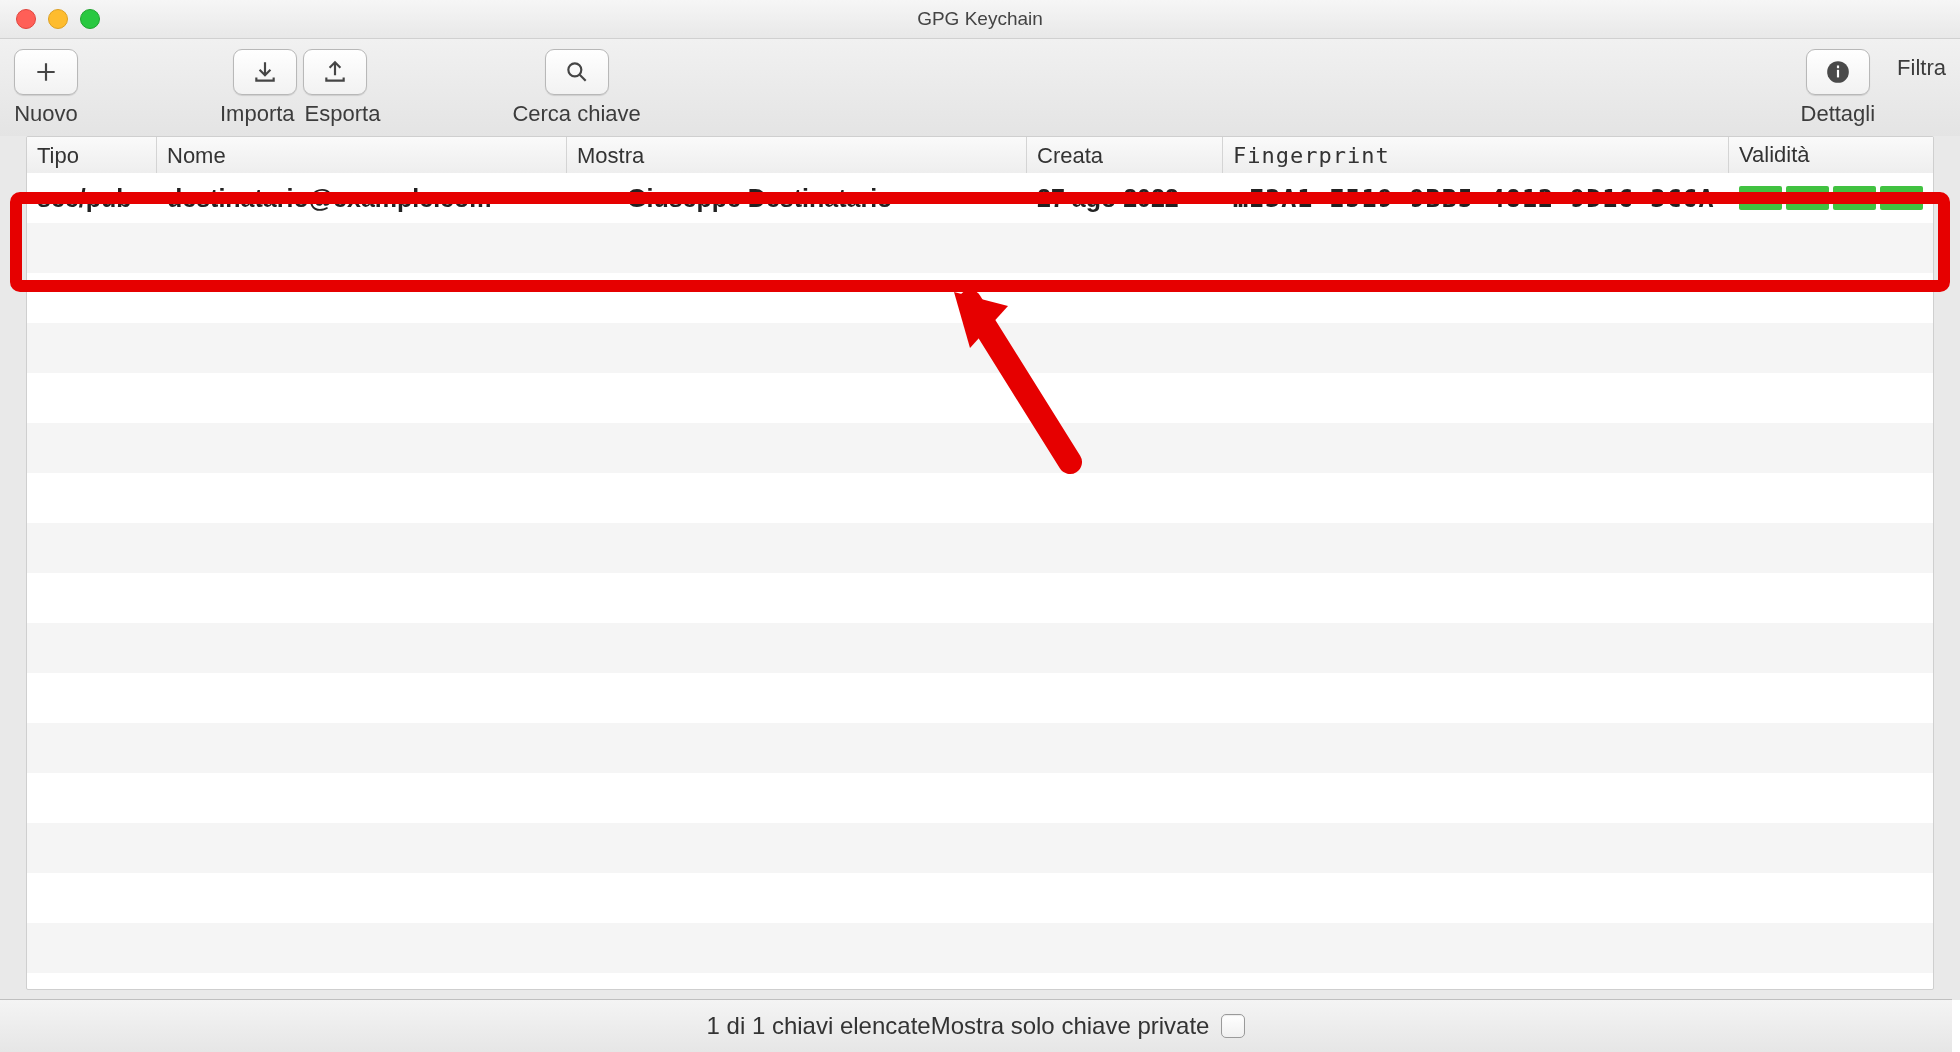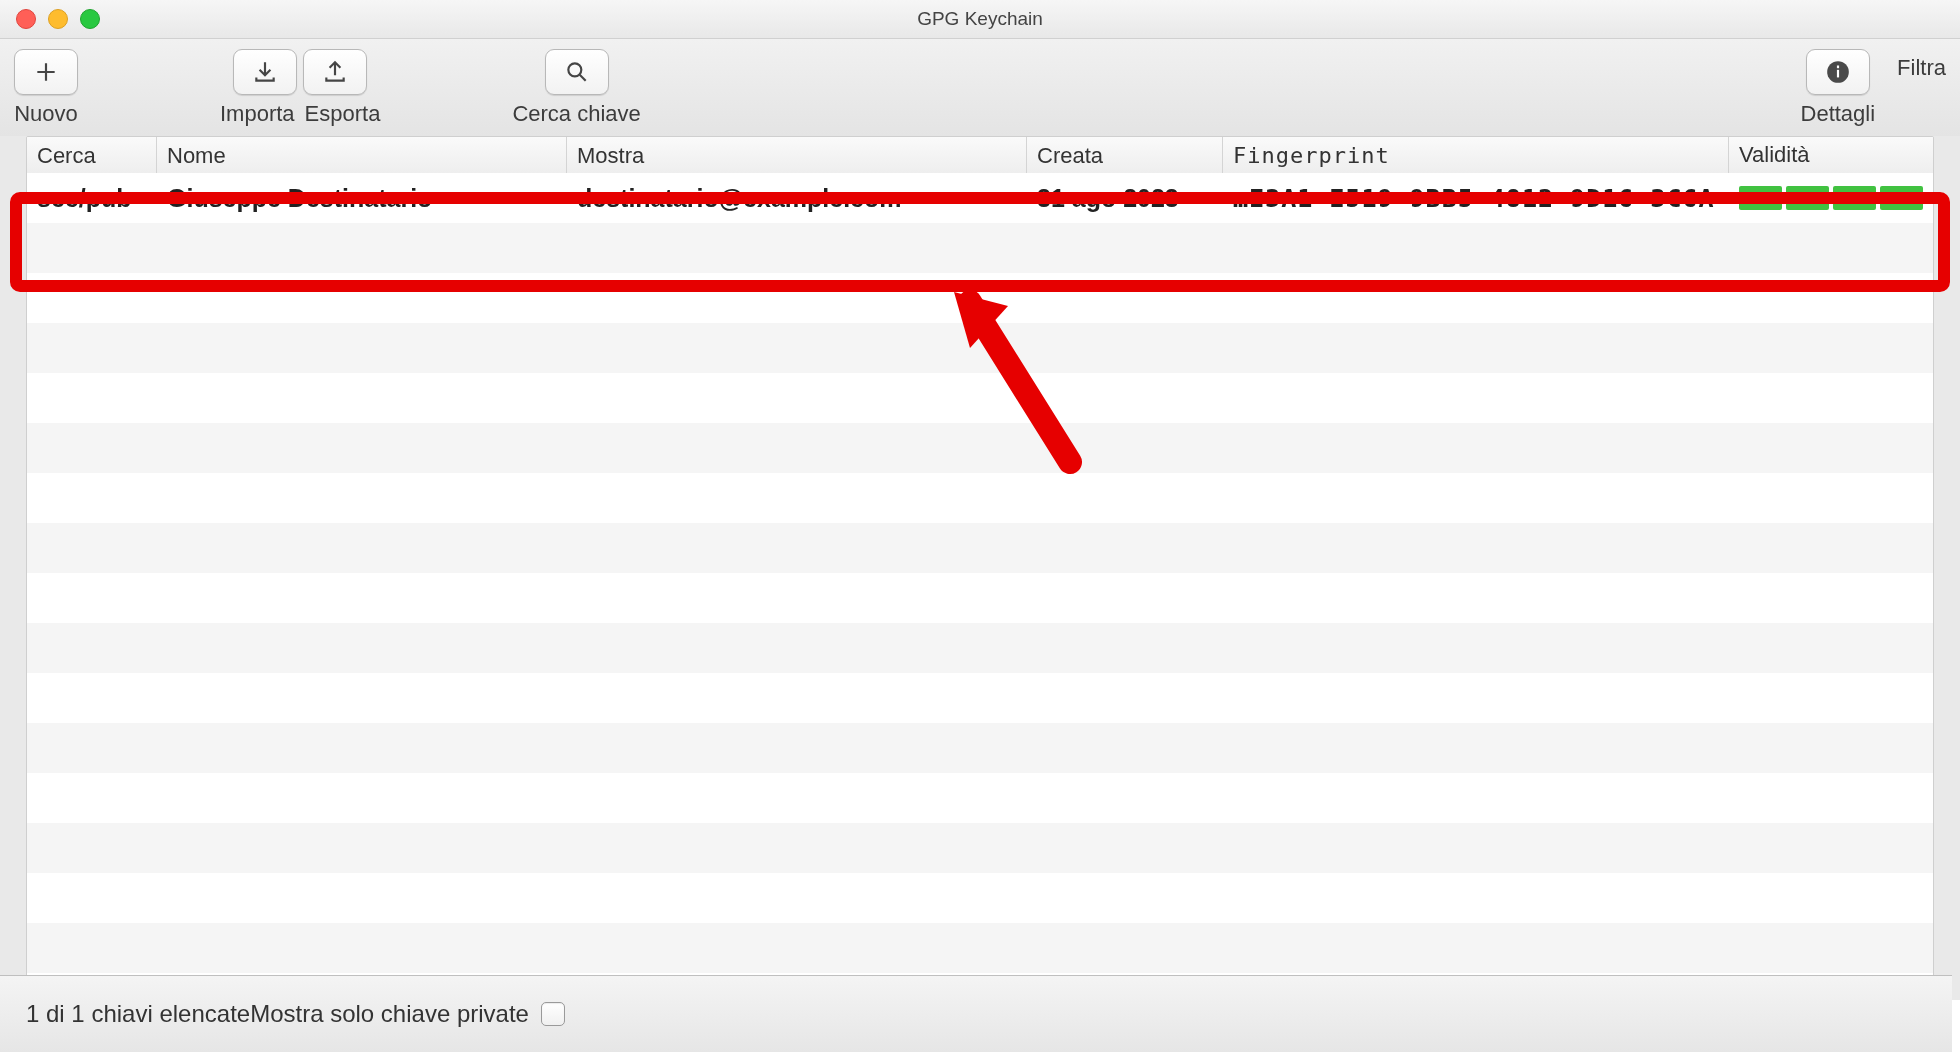--- a/index.html
+++ b/index.html
@@ -148,22 +148,22 @@
     pointer-events:none;
     z-index:50;
   }
   .annotation-arrow svg{width:100%;height:100%;}
 
   
   .statusbar{
     position:absolute;left:0;right:8px;bottom:0;height:52px;
     background:linear-gradient(#f4f4f4,#e6e6e6);
     border-top:1px solid var(--mac-border);
-    display:flex;align-items:center;justify-content:flex-start;
-    padding:12px 26px;font-size:24px;color:#333;
+    display:flex;align-items:center;justify-content:center;
+    padding:0 26px;font-size:24px;color:#333;
   }
   .statusbar .right{display:flex;align-items:center;gap:12px;}
   .mac-check{
     width:22px;height:22px;border:1px solid #9a9a9a;border-radius:5px;
     background:linear-gradient(#fff,#f0f0f0);
     box-shadow:inset 0 1px 1px rgba(0,0,0,.08);
   }
 </style>
 </head>
 <body>
@@ -231,33 +231,33 @@
   </div>
 
   <div class="search-wrap">
     <div class="tb-label">Filtra</div>
   </div>
 </div>
 
 <div class="main">
   <div class="table-outer">
     <div class="thead">
-      <div class="th c-type">Cerca</div>
+      <div class="th c-type">Tipo</div>
       <div class="th c-name">Nome</div>
       <div class="th c-email">Mostra</div>
       <div class="th c-date">Creata</div>
       <div class="th c-fpr">Fingerprint</div>
       <div class="th c-valid">Validità</div>
     </div>
     <div class="rows" id="rows-container">
         <div class="row">
           <div class="cell c-type">sec/pub</div>
+          <div class="cell c-email">destinatario@example.com</div>
           <div class="cell c-name">Giuseppe Destinatario</div>
-          <div class="cell c-email">destinatario@example.com</div>
-          <div class="cell c-date">31 ago 2023</div>
+          <div class="cell c-date">27 ago 2022</div>
           <div class="cell c-fpr">…E3A1  E519  9BB5  4812  9D16  3C6A</div>
           <div class="cell c-valid">
             <div class="valid-block"></div>
             <div class="valid-block"></div>
             <div class="valid-block"></div>
             <div class="valid-block"></div>
           </div>
         </div>
         <div class="row"></div>
         <div class="row"></div>

